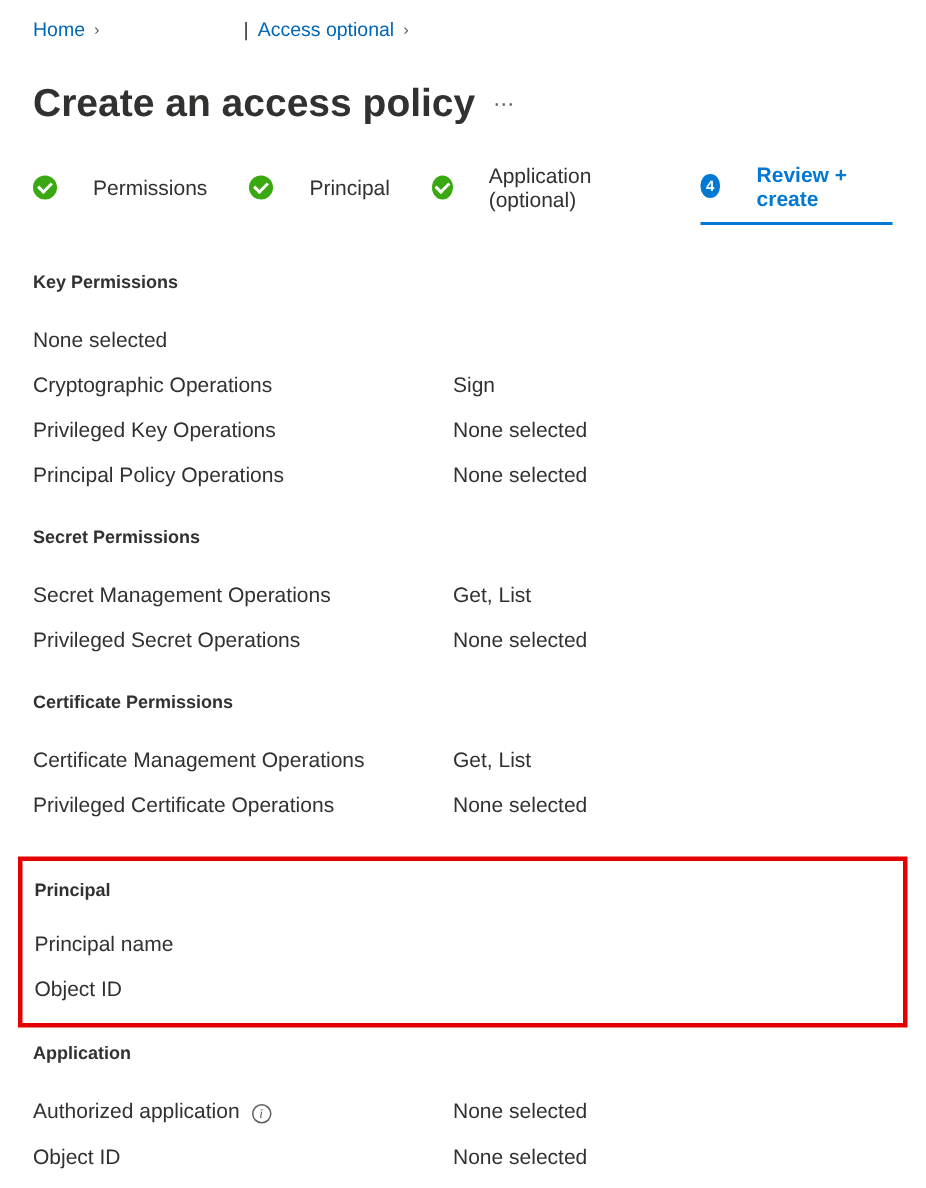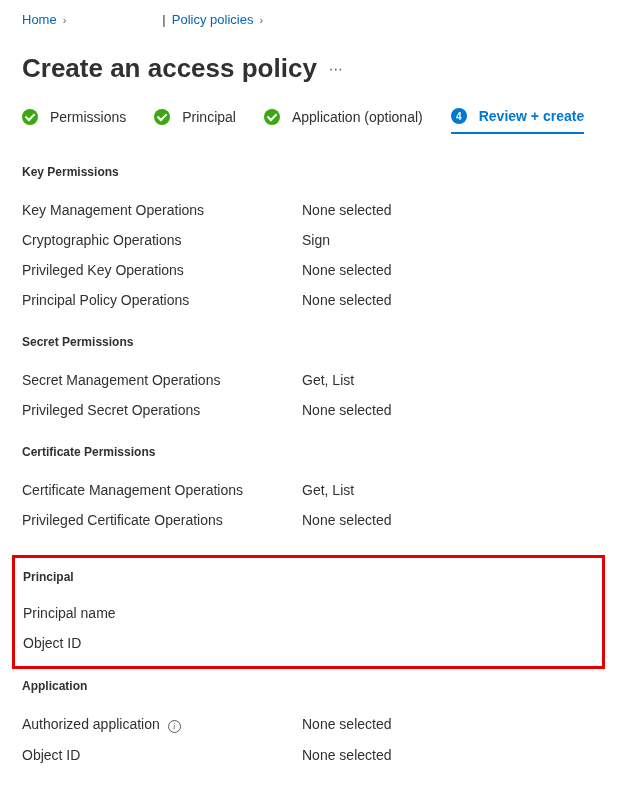--- a/index.html
+++ b/index.html
@@ -53,21 +53,21 @@
     }
     .tabs {
       display: flex;
       gap: 28px;
       border-bottom: 1px solid transparent;
       margin-bottom: 30px;
     }
     .tab {
       display: flex;
       align-items: center;
-      gap: 12px;
+      gap: 24px;
       padding-bottom: 8px;
       cursor: pointer;
       position: relative;
     }
     .tab.active {
       border-bottom: 2px solid #0078d4;
     }
     .tab.active .tab-label {
       color: #0078d4;
       font-weight: 600;
@@ -154,21 +154,21 @@
       margin-bottom: 20px;
     }
   </style>
 </head>
 <body>
 
 <div class="breadcrumb">
   <a>Home</a>
   <span class="chevron">›</span>
   <span class="pipe">|</span>
-  <a>Policy policies</a>
+  <a>Access optional</a>
   <span class="chevron">›</span>
 </div>
 
 <div class="page-title-row">
   <h1 class="page-title">Create an access policy</h1>
   <span class="more-icon">⋯</span>
 </div>
 
 <div class="tabs">
   <div class="tab">
@@ -185,21 +185,20 @@
   </div>
   <div class="tab active">
     <span class="num-circle">4</span>
     <span class="tab-label">Review + create</span>
   </div>
 </div>
 
 <div class="section-block">
   <div class="section-heading">Key Permissions</div>
   <div class="row">
-    <div class="row-label">Key Management Operations</div>
     <div class="row-value">None selected</div>
   </div>
   <div class="row">
     <div class="row-label">Cryptographic Operations</div>
     <div class="row-value">Sign</div>
   </div>
   <div class="row">
     <div class="row-label">Privileged Key Operations</div>
     <div class="row-value">None selected</div>
   </div>

